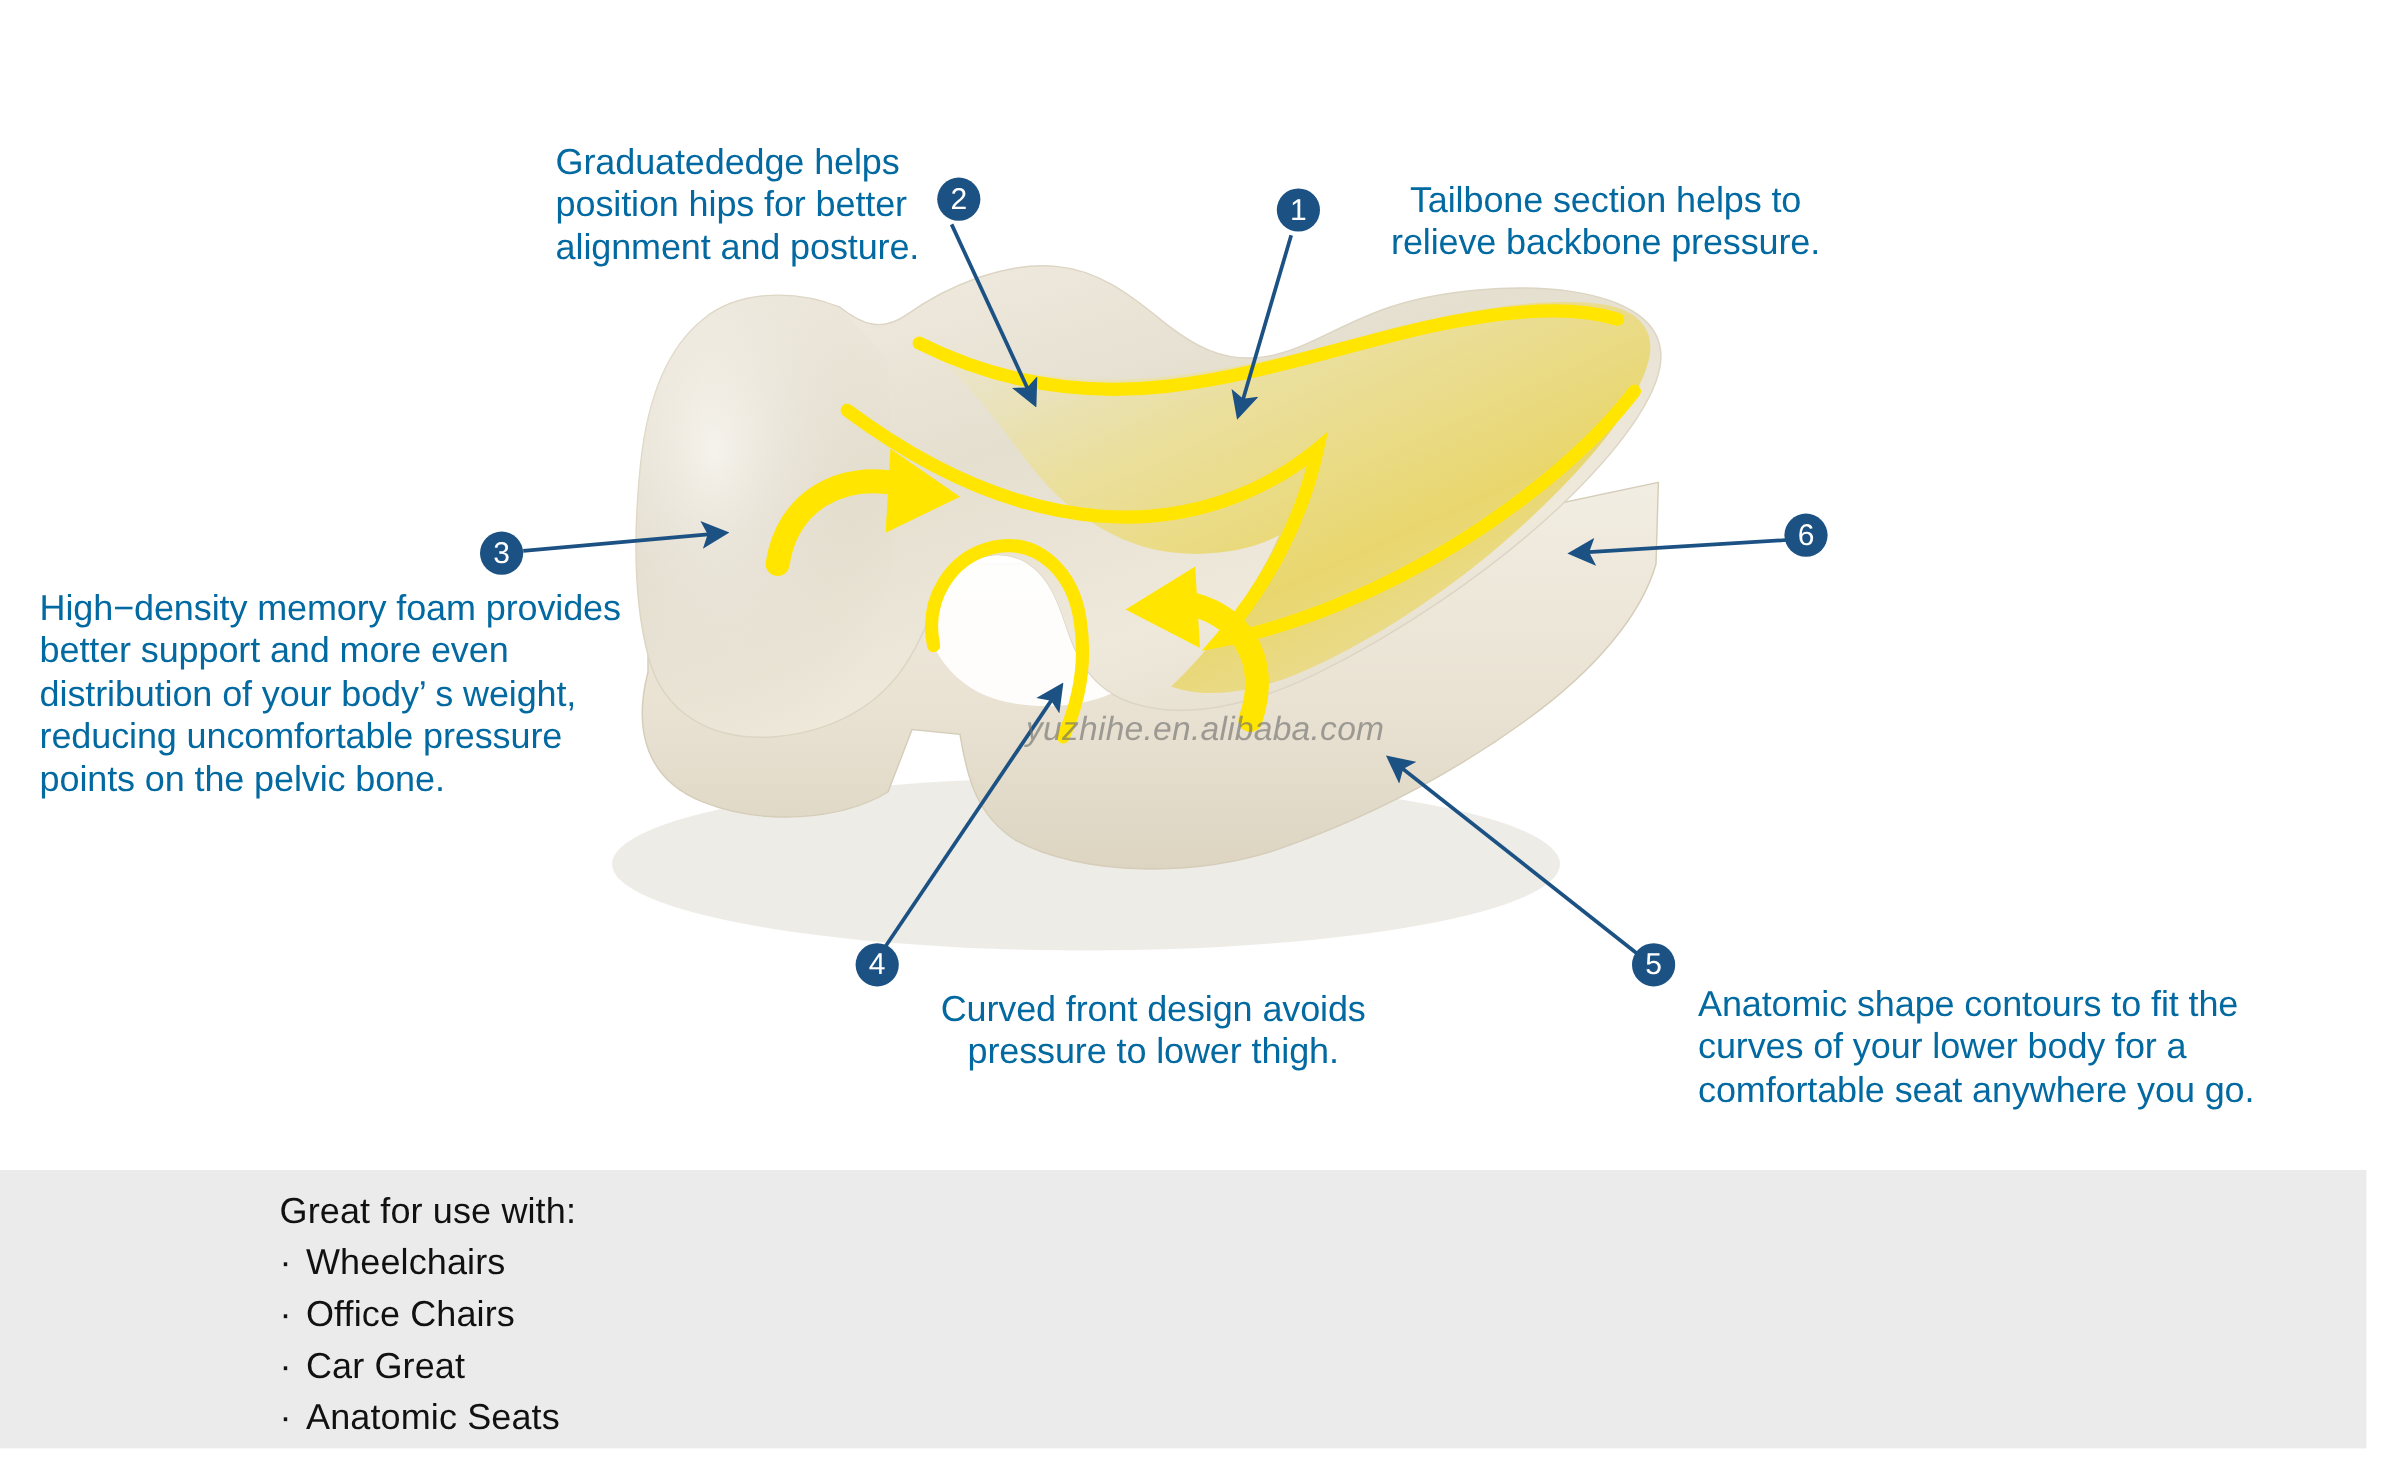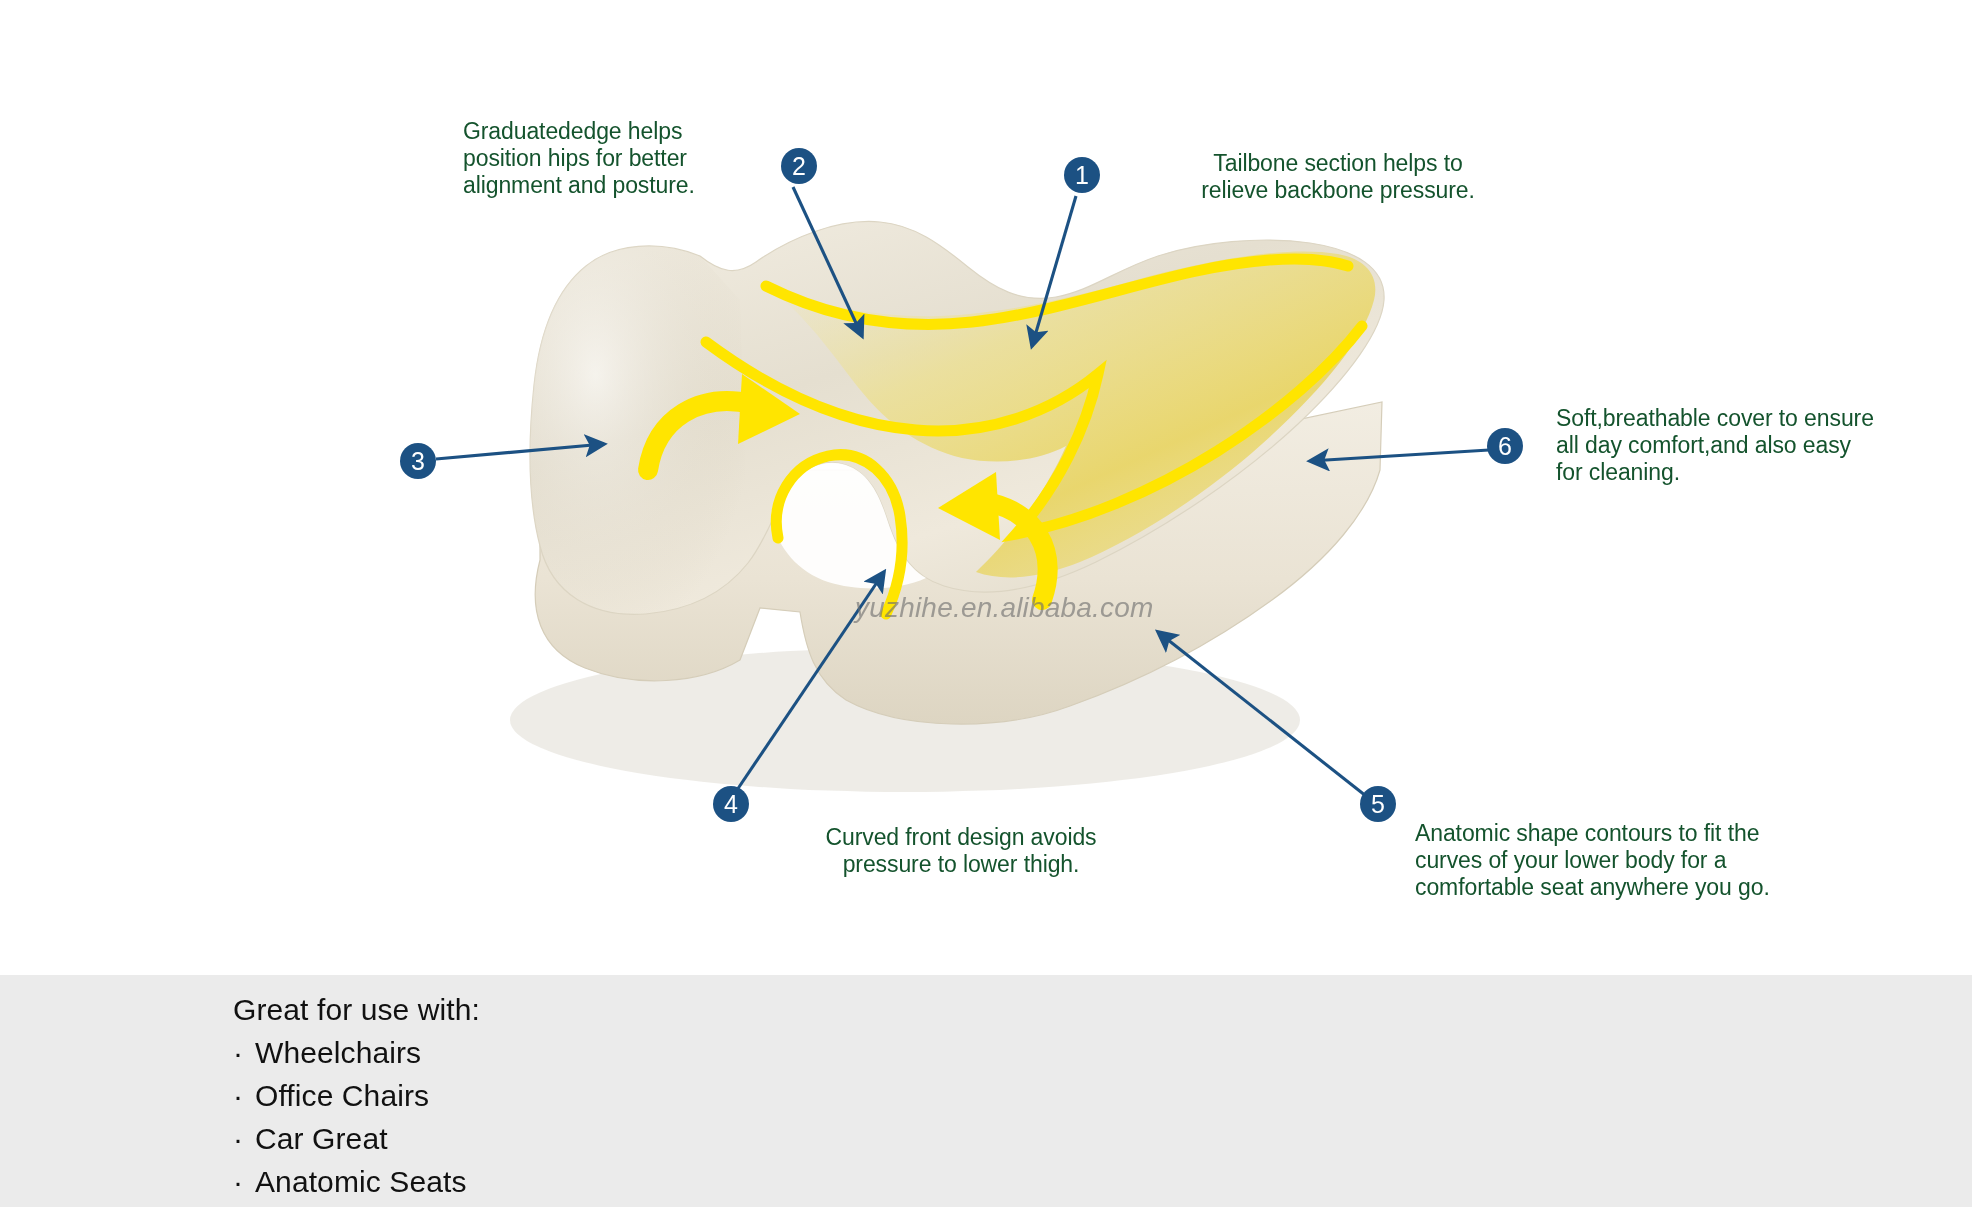--- a/index.html
+++ b/index.html
@@ -30,22 +30,22 @@
   #art {
     position: absolute;
     left: 0; top: 0;
     width: 1984px;
     height: 975px;
   }
 
   
   .callout {
     position: absolute;
-    color: #14532d;
-    font-size: 23px;
+    color: #0369a1;
+    font-size: 30px;
     line-height: 1.18;
     letter-spacing: -0.1px;
     white-space: pre-line;
   }
   .callout.c1 { left: 1128px; top: 150px; width: 420px; text-align: center; }
   .callout.c2 { left: 463px;  top: 118px; width: 330px; text-align: left; }
   .callout.c3 { left: 33px;   top: 490px; width: 500px; }
   .callout.c4 { left: 761px;  top: 824px; width: 400px; text-align: center; }
   .callout.c5 { left: 1415px; top: 796px; width: 470px; margin-top: 24px; }
   .callout.c6 { left: 1556px; top: 405px; width: 420px; }
@@ -274,28 +274,30 @@
     <div class="marker m3">3</div>
     <div class="marker m4">4</div>
     <div class="marker m5">5</div>
     <div class="marker m6">6</div>
 
     <div class="callout c1">Tailbone section helps to
 relieve backbone pressure.</div>
     <div class="callout c2">Graduatededge helps
 position hips for better
 alignment and posture.</div>
+    <div class="callout c3">High−density memory foam provides
+better support and more even
+distribution of your body’ s weight,
+reducing uncomfortable pressure
+points on the pelvic bone.</div>
     <div class="callout c4">Curved front design avoids
 pressure to lower thigh.</div>
     <div class="callout c5">Anatomic shape contours to fit the
 curves of your lower body for a
 comfortable seat anywhere you go.</div>
-    <div class="callout c6">Soft,breathable cover to ensure
-all day comfort,and also easy
-for cleaning.</div>
 
     <div id="watermark">yuzhihe.en.alibaba.com</div>
   </div>
 
   <div id="usepanel">
     <div id="usepanel-inner">
       <div class="use-title">Great for use with:</div>
       <ul class="use-list">
         <li>
           <span class="use-bullet">·</span>

